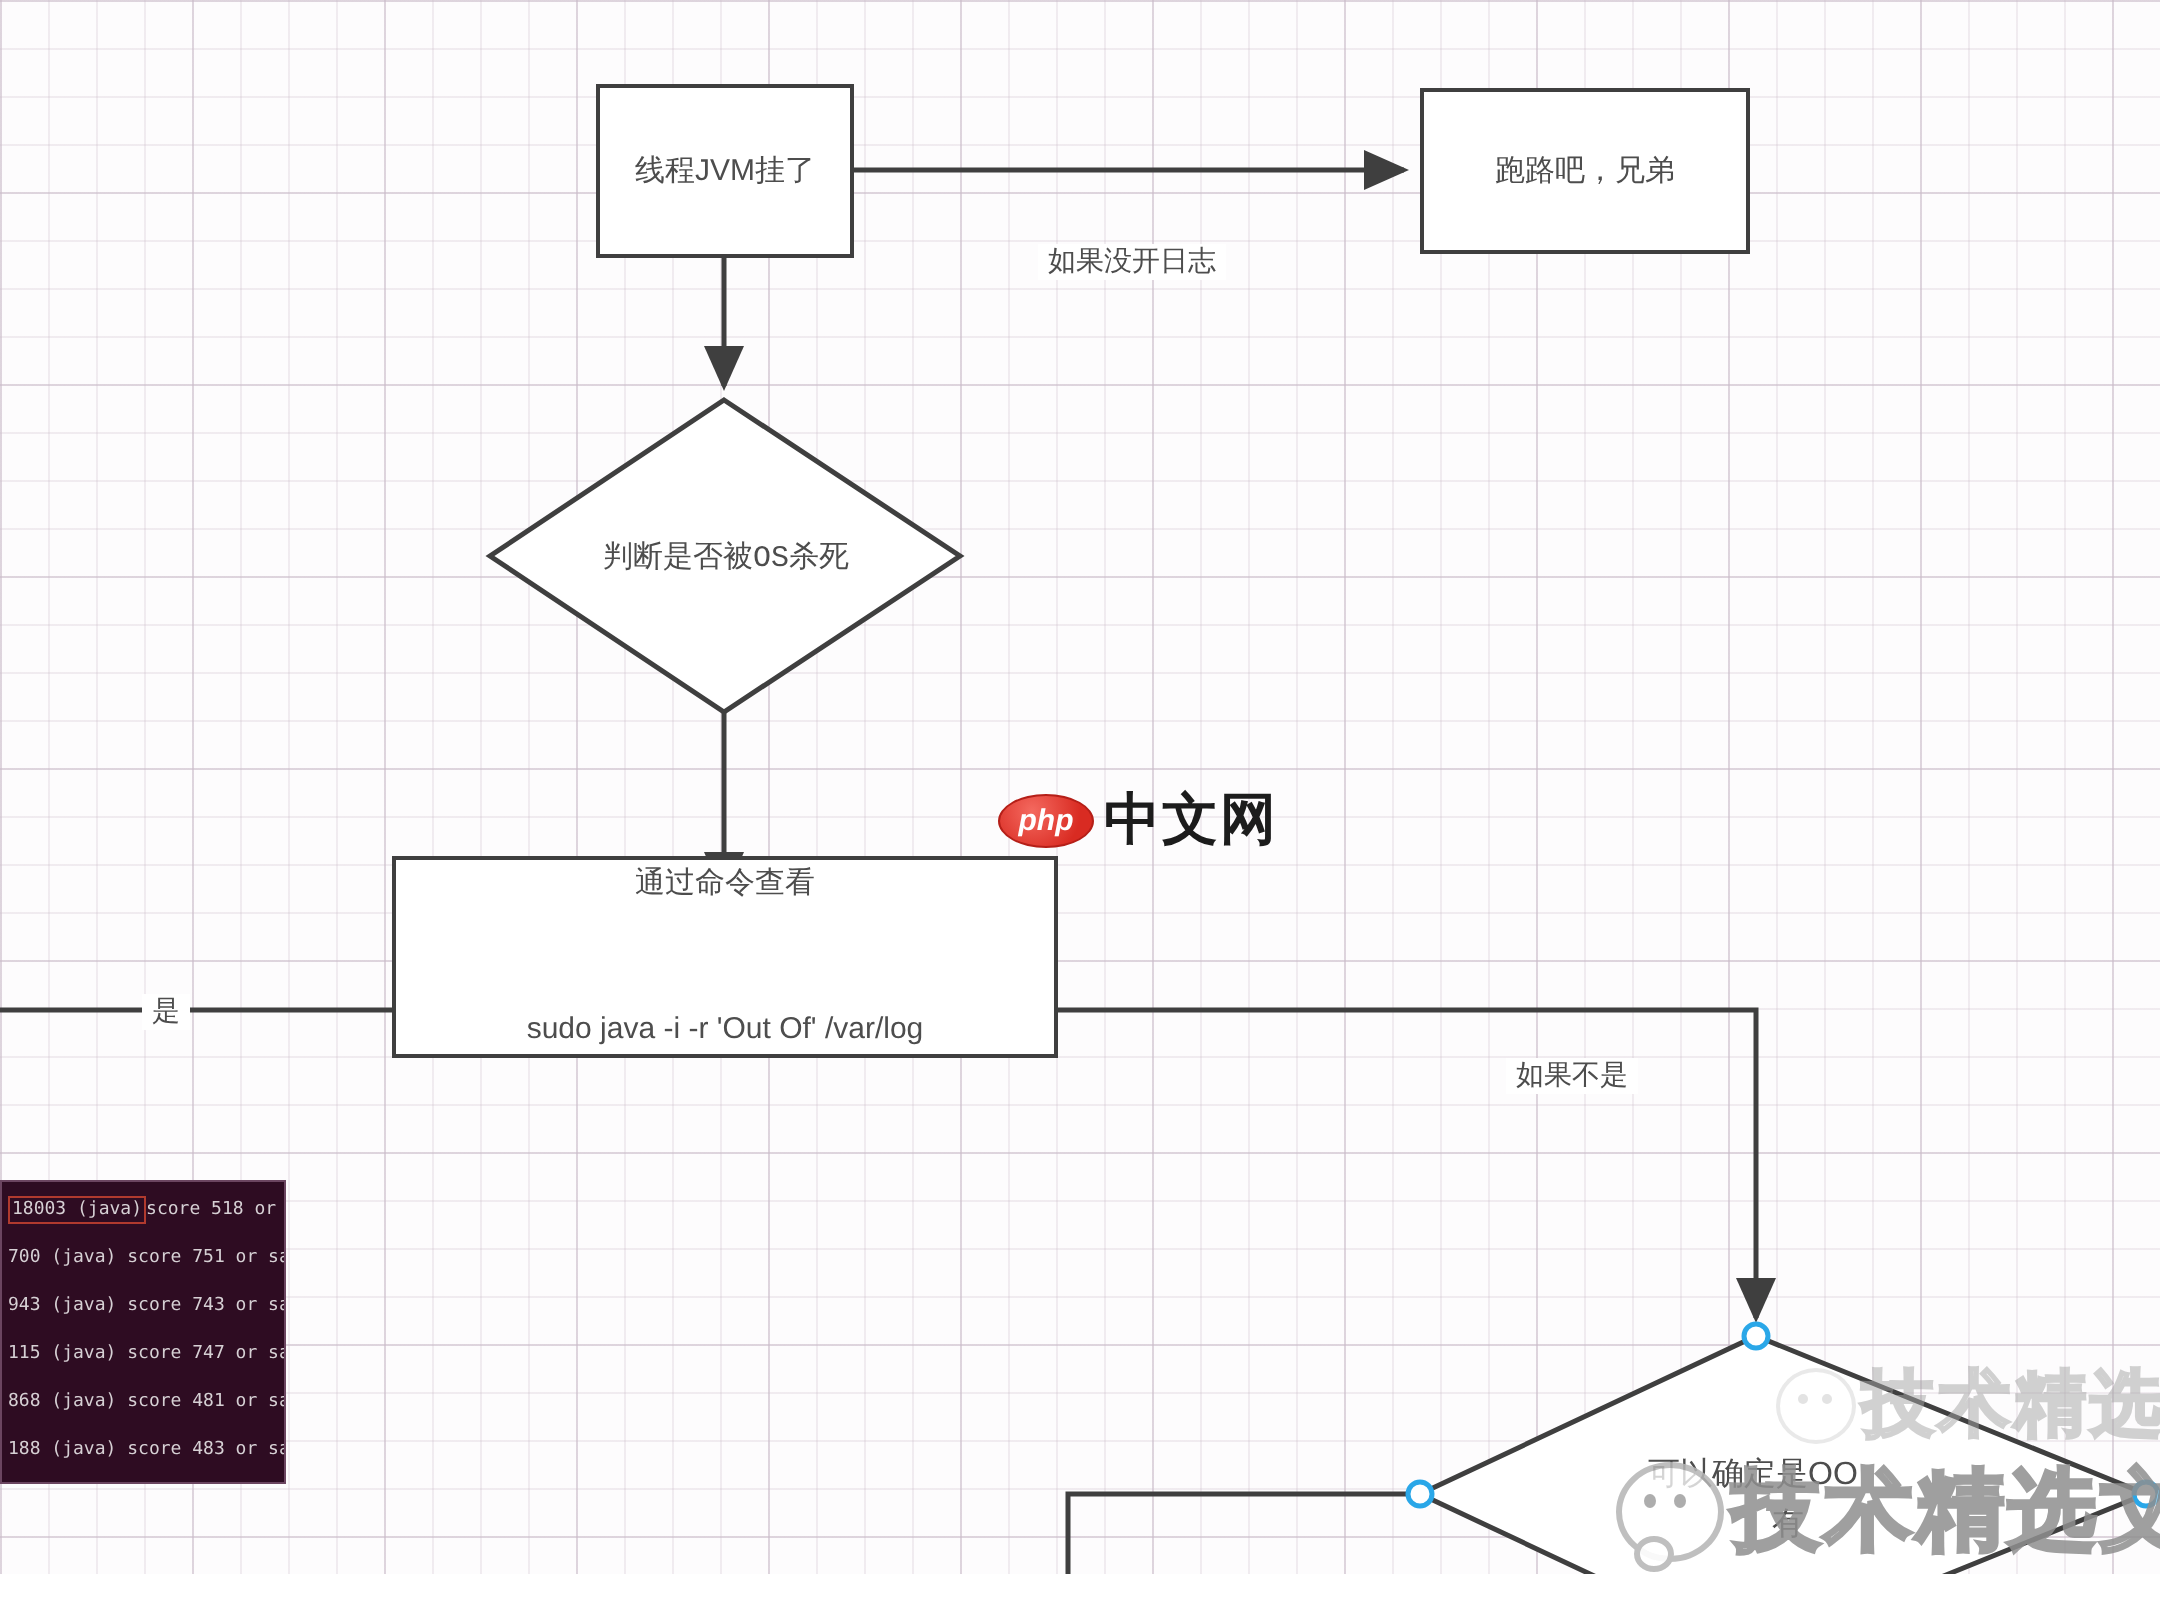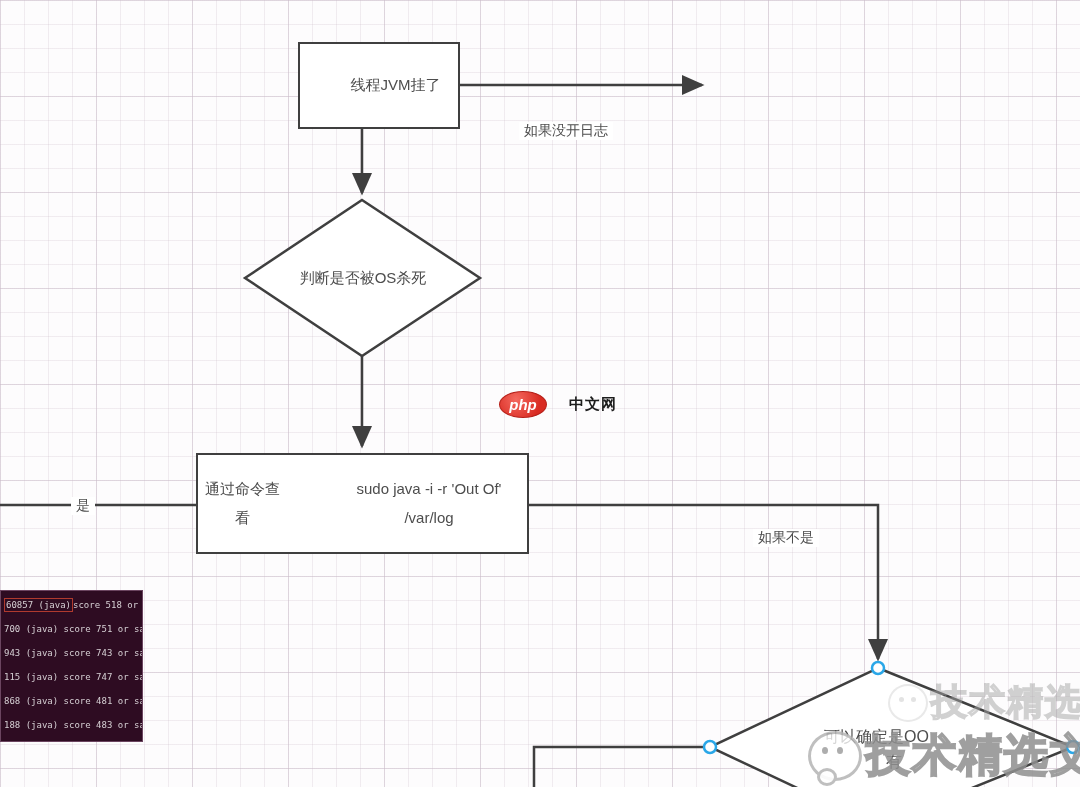--- a/index.html
+++ b/index.html
@@ -18,25 +18,25 @@
   }
   svg.connectors{position:absolute;left:0;top:0;z-index:5;}
   .node{
     position:absolute;
     background:#fff;
     border:2.5px solid #3f3f3f;
     display:flex;align-items:center;justify-content:center;
     color:#4d4d4d;font-size:15px;
     z-index:10;text-align:center;
   }
-  .node-start{left:298px;top:42px;width:125px;height:83px;padding-left:33px;}
+  .node-start{left:298px;top:42px;width:125px;height:83px;}
   .node-runaway{left:710px;top:44px;width:161px;height:79px;}
-  .node-command{left:196px;top:453px;width:329px;height:97px;line-height:1.9;gap:44px;}
+  .node-command{left:196px;top:428px;width:329px;height:97px;flex-direction:column;line-height:1.9;gap:44px;}
   .diamond-label{
-    position:absolute;z-index:10;color:#4d4d4d;font-size:15px;text-align:center;
+    position:absolute;z-index:10;color:#4d4d4d;font-size:15px;text-align:center;font-family:Liberation Mono, monospace;
   }
   .lbl-decision-os{left:243px;top:269px;width:240px;}
   .edge-label{
     position:absolute;z-index:12;
     background:#fff;color:#4d4d4d;font-size:14px;
     padding:0 5px;transform:translate(-50%,-50%);
     white-space:nowrap;
   }
   .frag{position:absolute;z-index:10;color:#4d4d4d;font-size:16px;white-space:nowrap;}
   .frag-oom-1{left:788px;top:727px;margin-left:36px;}
@@ -58,21 +58,21 @@
   
   .php-logo{position:absolute;left:499px;top:391px;display:flex;align-items:center;z-index:18;}
   .php-badge{
     width:46px;height:25px;border-radius:50%;
     background:radial-gradient(circle at 35% 30%, #f4695f, #d92b22 70%);
     color:#fff;font-weight:bold;font-style:italic;font-size:15px;
     display:flex;align-items:center;justify-content:center;
     border:1px solid #b51f18;
     text-align:center;
   }
-  .php-text{margin-left:22px;font-size:15px;font-weight:bold;color:#1c1c1c;letter-spacing:1px;}
+  .php-text{margin-left:5px;font-size:28px;font-weight:bold;color:#1c1c1c;letter-spacing:1px;}
 
   
   .wm-tile{position:absolute;display:flex;align-items:center;z-index:20;pointer-events:none;}
   .wm-a{left:808px;top:726px;opacity:0.85;}
   .wm-b{left:888px;top:678px;opacity:0.5;}
   .wm-text{
     font-weight:700;white-space:nowrap;
     color:rgba(255,255,255,0.55);
     -webkit-text-stroke:2px #8f8f8f;
     letter-spacing:2px;
@@ -129,39 +129,42 @@
 
     <circle cx="878" cy="668" r="6" fill="#ffffff" stroke="#2aa7e8" stroke-width="2.5"></circle>
     <circle cx="710" cy="747" r="6" fill="#ffffff" stroke="#2aa7e8" stroke-width="2.5"></circle>
     <circle cx="1073" cy="747" r="6" fill="#ffffff" stroke="#2aa7e8" stroke-width="2.5"></circle>
   </svg>
 
   <div class="node node-start">
     <span>线程JVM挂了</span>
   </div>
 
+  <div class="node node-runaway">
+    <span>跑路吧，兄弟</span>
+  </div>
 
   <div class="diamond-label lbl-decision-os">判断是否被OS杀死</div>
 
   <div class="node node-command">
     <div>通过命令查看</div>
     <div>sudo java -i -r 'Out Of' /var/log</div>
   </div>
 
   <div class="frag frag-oom-1">可以确定是OO</div>
   <div class="frag frag-oom-2a">查看</div>
   <div class="frag frag-oom-2b">有</div>
 
   <div class="edge-label" style="left:566px;top:86px;margin-top:45px;">如果没开日志</div>
   <div class="edge-label" style="left:83px;top:506px;">是</div>
   <div class="edge-label" style="left:786px;top:506px;margin-top:32px;">如果不是</div>
 
   <div class="terminal">
     <div class="t-line">
-      <span class="t-hl">60857 (java)</span>
+      <span class="t-hl">18003 (java)</span>
       <span> score 518 or sa</span>
     </div>
     <div class="t-line">700 (java) score 751 or sacr</div>
     <div class="t-line">943 (java) score 743 or sacr</div>
     <div class="t-line">115 (java) score 747 or sacr</div>
     <div class="t-line">868 (java) score 481 or sacr</div>
     <div class="t-line">188 (java) score 483 or sacr</div>
   </div>
 
   <div class="php-logo">

